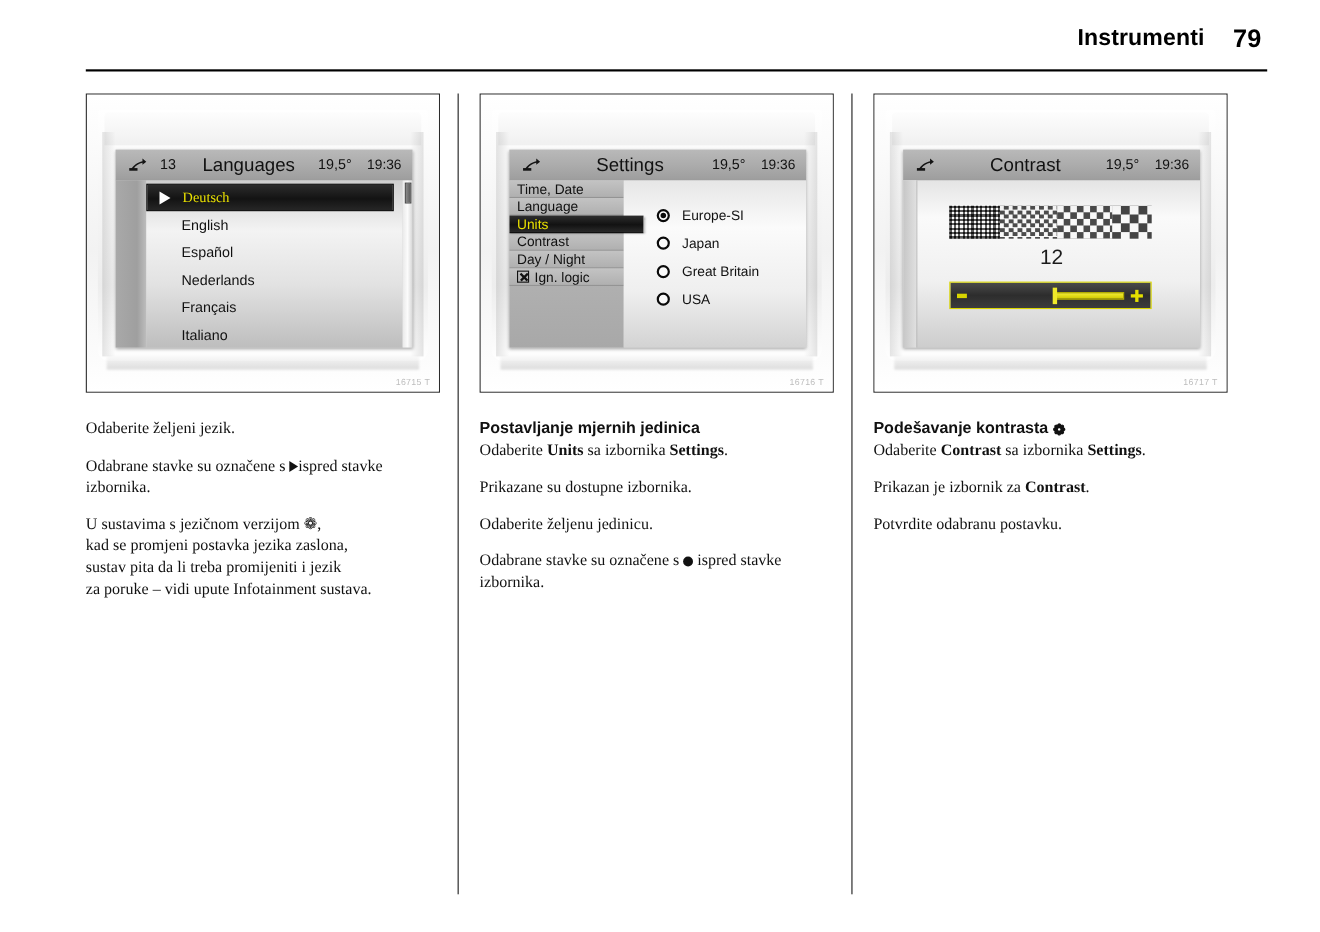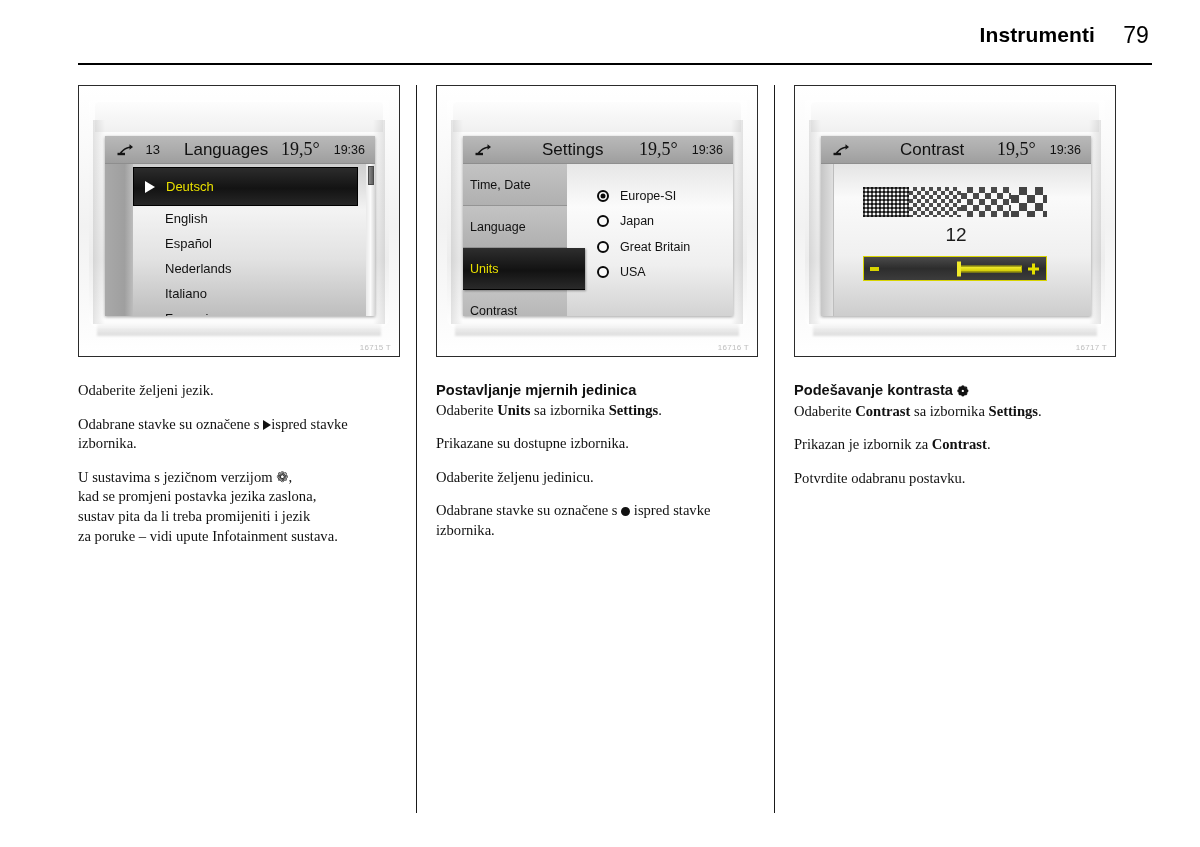--- a/index.html
+++ b/index.html
@@ -29,24 +29,24 @@
     gap: 26px;
   }
   .page-header .chapter-title {
     font-size: 21px;
     font-weight: bold;
     letter-spacing: 0.1px;
     line-height: 26px;
   }
   .page-header .page-number {
     font-size: 23px;
-    font-weight: normal;
+    font-weight: bold;
     line-height: 26px;
     min-width: 30px;
-    text-align: center;
+    text-align: left;
   }
   .header-rule {
     position: absolute;
     left: 78px;
     top: 63px;
     width: 1074px;
     height: 2px;
     background: #000;
   }
 
@@ -156,21 +156,21 @@
   .tb-index {
     width: 22px;
     text-align: right;
     font-size: 13px;
   }
   .tb-title {
     margin-left: 24px;
     font-size: 17px;
   }
   .tb-spacer { flex: 1; }
-  .tb-temp { font-size: 18px; font-family: Liberation Serif, serif; }
+  .tb-temp { font-size: 13px; }
   .tb-time { font-size: 12.5px; margin-left: 14px; margin-right: 10px; }
 
   
   .lcd-body { position: relative; height: 153px; }
   .rail-left {
     position: absolute; left: 0; top: 0; bottom: 0; width: 28px;
     background: linear-gradient(90deg,#a9a9a9,#9f9f9f 70%,#bdbdbd);
   }
   .list-area {
     position: absolute;
@@ -187,21 +187,22 @@
     color: #111;
     padding-left: 32px;
     box-sizing: border-box;
   }
   .list-row.selected {
     background: linear-gradient(180deg,#2c2c2c,#131313 55%,#262626);
     color: #e9e000;
     margin: 0 8px 0 0;
     border: 1px solid #000;
     position: relative;
-    height: 39px;
+    height: 25px;
+    font-family: Liberation Serif, serif;
   }
   .row-arrow {
     position: absolute;
     left: 11px;
     top: 50%;
     transform: translateY(-50%);
     width: 0; height: 0;
     border-left: 10px solid #ffffff;
     border-top: 6.5px solid transparent;
     border-bottom: 6.5px solid transparent;
@@ -221,21 +222,21 @@
 
   
   .lcd-body-2 { position: relative; height: 153px; display: flex; }
   .menu-col {
     width: 104px;
     position: relative;
     background: linear-gradient(180deg,#bcbcbc,#a8a8a8);
     flex: 0 0 104px;
   }
   .menu-item {
-    height: 42px;
+    height: 16px;
     display: flex;
     align-items: center;
     padding-left: 7px;
     font-size: 12.5px;
     color: #111;
     border-bottom: 1px solid #949494;
     background: linear-gradient(180deg,#c3c3c3,#b0b0b0);
     box-sizing: border-box;
     position: relative;
   }
@@ -476,24 +477,24 @@
             <div class="list-row">
               <span>English</span>
             </div>
             <div class="list-row">
               <span>Español</span>
             </div>
             <div class="list-row">
               <span>Nederlands</span>
             </div>
             <div class="list-row">
+              <span>Français</span>
+            </div>
+            <div class="list-row">
               <span>Italiano</span>
-            </div>
-            <div class="list-row">
-              <span>Français</span>
             </div>
           </div>
           <div class="scrollbar-track">
             <div class="scrollbar-thumb"></div>
           </div>
         </div>
       </div>
 
       <div class="fig-code">16715 T</div>
     </div>

